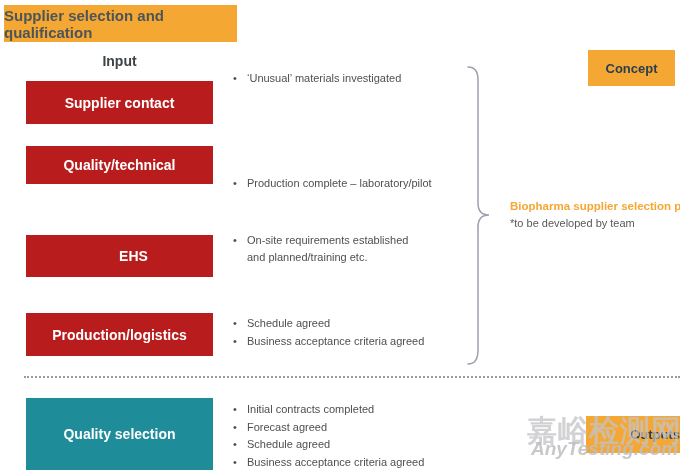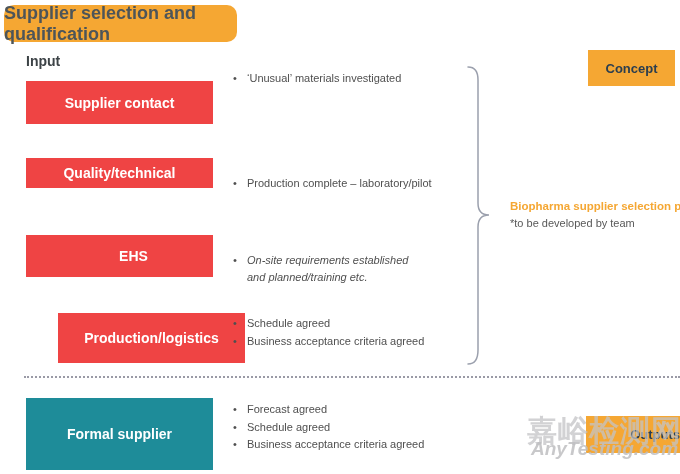--- a/index.html
+++ b/index.html
@@ -11,58 +11,59 @@
     overflow: hidden;
     font-family: "Liberation Sans", sans-serif;
   }
   .abs { position: absolute; }
 
   
   .banner {
     left: 4px; top: 5px; width: 233px; height: 37px;
     background: #F5A733;
     display: flex; align-items: center; justify-content: center;
-    font-size: 18px; font-weight: bold; color: #4d5559; border-radius: 10px;
+    font-size: 15px; font-weight: bold; color: #4d5559;
   }
 
   
   .col-header {
     left: 26px; top: 53px; width: 187px;
+    text-align: center;
     font-size: 14px; font-weight: bold; color: #3d4347;
   }
 
   
   .stage-box {
     left: 26px; width: 187px;
     display: flex; align-items: center; justify-content: center;
     color: #ffffff; font-weight: bold; font-size: 14px;
-    background: #ef4444;
+    background: #b91c1c;
   }
   .stage-1 { top: 81px;  height: 43px; }
-  .stage-2 { top: 158px; height: 30px; }
+  .stage-2 { top: 146px; height: 38px; }
   .stage-3 { top: 235px; height: 42px; padding-left: 28px; }
-  .stage-4 { top: 313px; height: 50px; margin-left: 32px; }
+  .stage-4 { top: 313px; height: 43px; }
   .stage-5 { top: 398px; height: 72px; background: #1E8C99; }
 
   
   .bullets {
     left: 232px;
     list-style: none;
     font-size: 11px; color: #4f4f4f;
     line-height: 18px;
   }
   .bullets li { position: relative; padding-left: 15px; }
   .bullets li::before {
     content: "\2022";
     position: absolute; left: 1px;
     color: #4f4f4f;
   }
   .list-1 { top: 69px; }
   .list-2 { top: 174px; }
-  .list-3 { top: 252px; width: 182px; line-height: 17px; font-style: italic; }
+  .list-3 { top: 232px; width: 182px; line-height: 17px; }
   .list-4 { top: 314px; }
   .list-5 { top: 401px; line-height: 17.5px; }
 
   
   .separator {
     left: 24px; top: 376px; width: 656px; height: 0;
     border-top: 2px dotted #9a9aa6;
   }
 
   
@@ -135,23 +136,24 @@
   <span>Production/logistics</span>
 </div>
 <ul class="abs bullets list-4">
   <li>Schedule agreed</li>
   <li>Business acceptance criteria agreed</li>
 </ul>
 
 <div class="abs separator"></div>
 
 <div class="abs stage-box stage-5">
-  <span>Formal supplier</span>
+  <span>Quality selection</span>
 </div>
 <ul class="abs bullets list-5">
+  <li>Initial contracts completed</li>
   <li>Forecast agreed</li>
   <li>Schedule agreed</li>
   <li>Business acceptance criteria agreed</li>
 </ul>
 
 <div class="abs phase-box concept-box">
   <span>Concept</span>
 </div>
 
 <svg class="abs brace-svg" viewBox="455 55 45 320" xmlns="http://www.w3.org/2000/svg">

